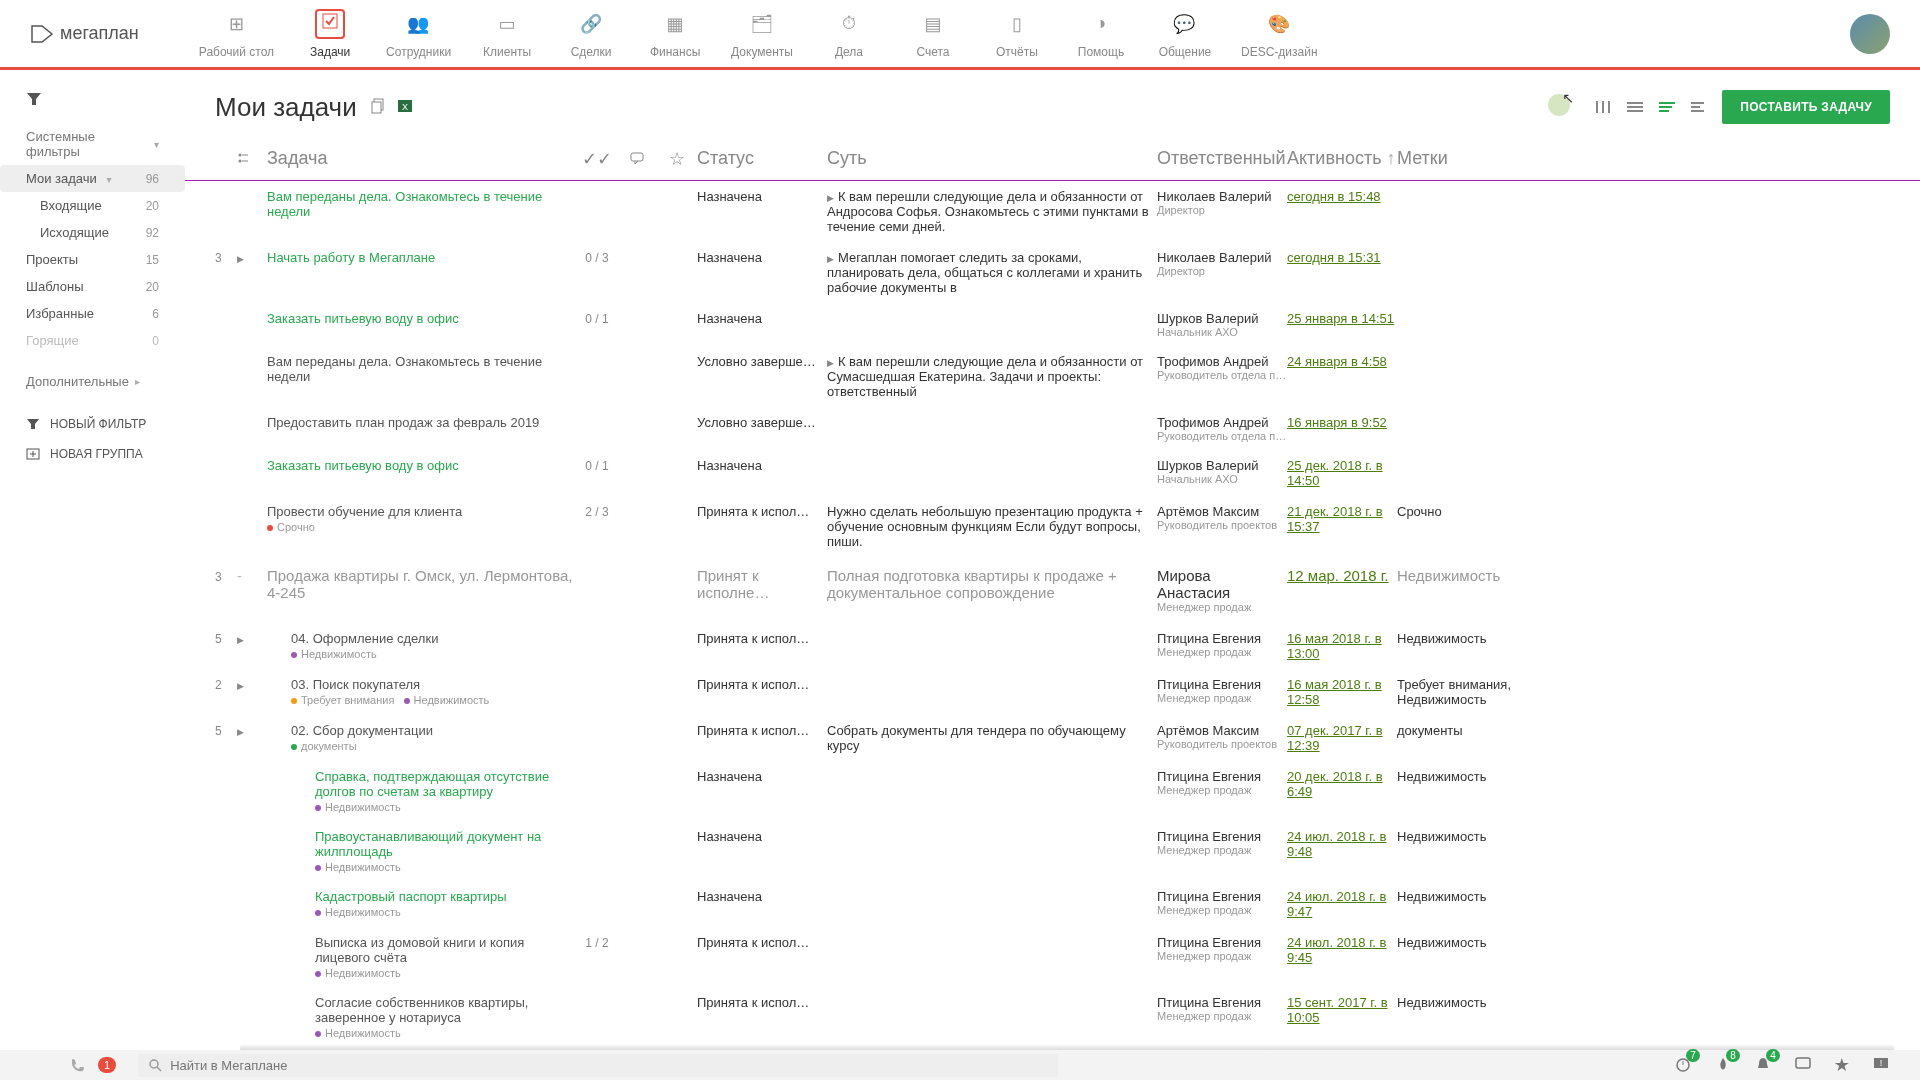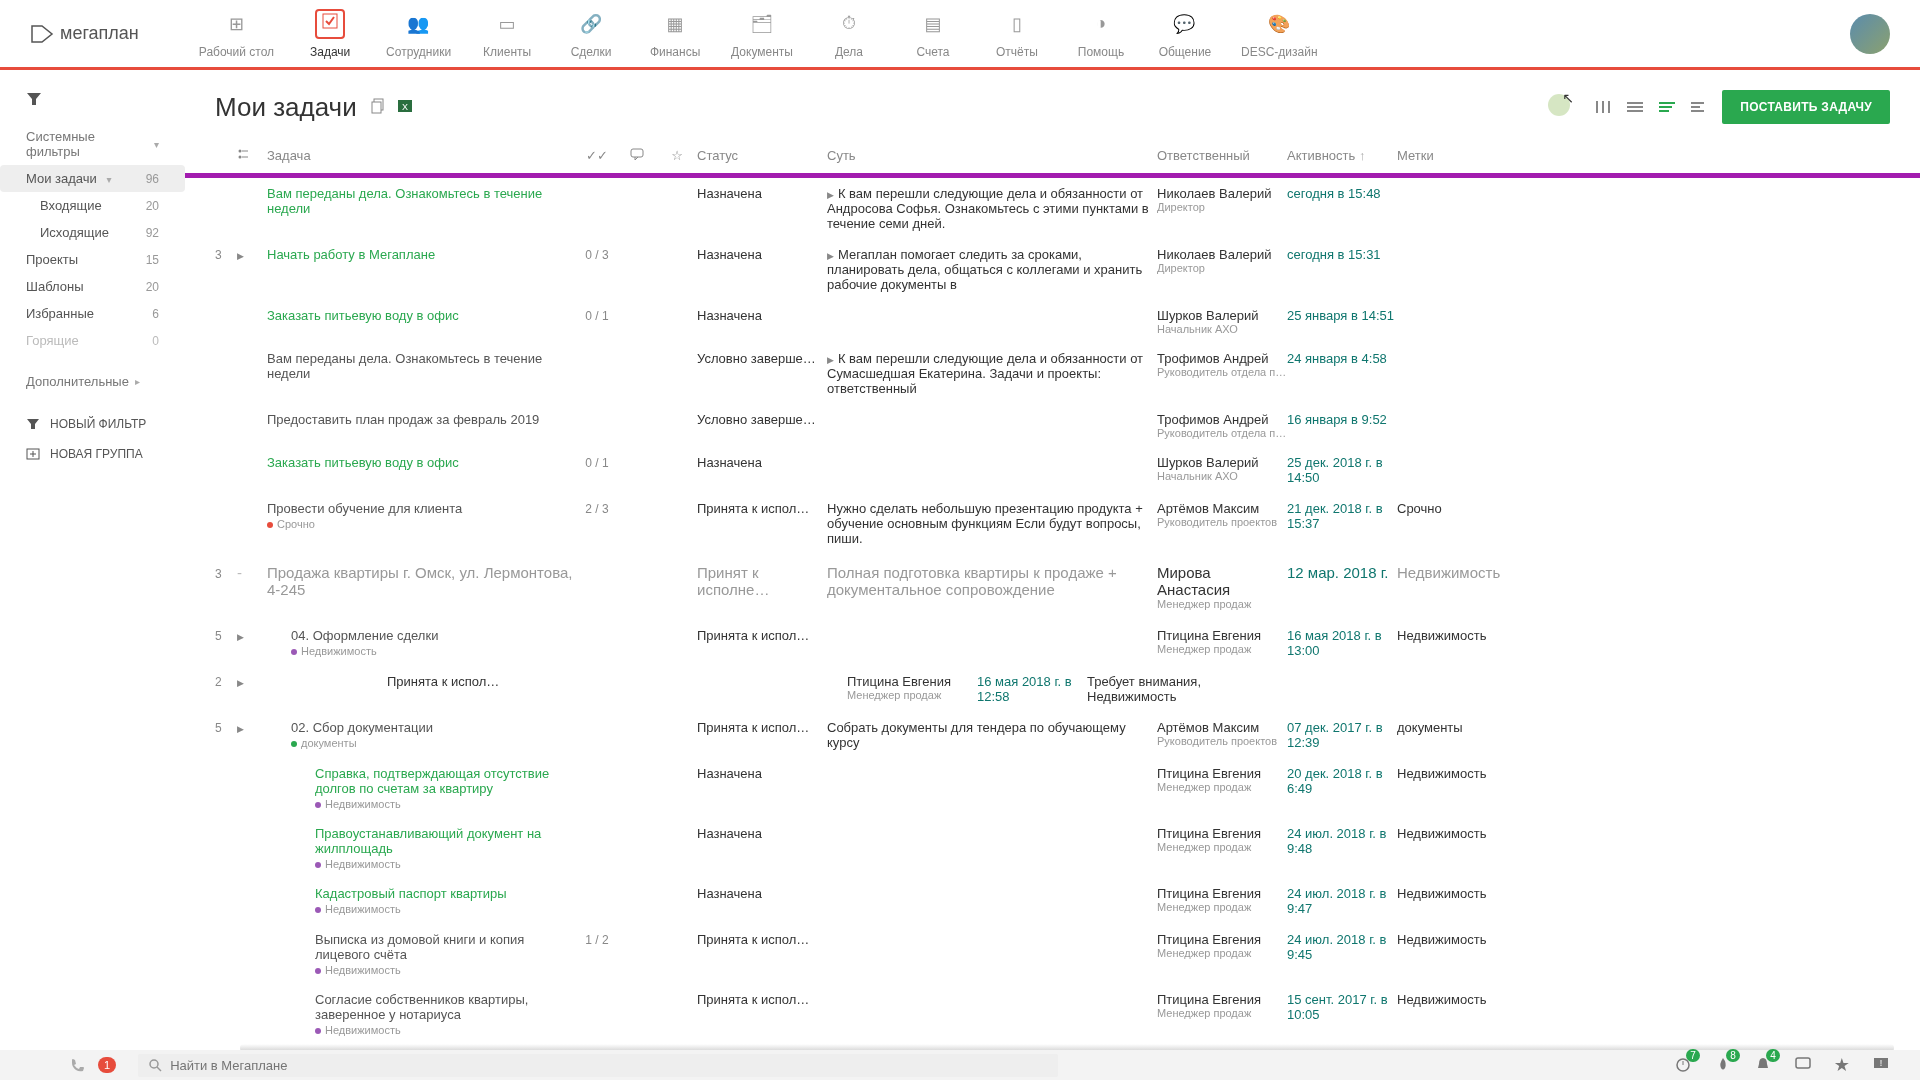--- a/index.html
+++ b/index.html
@@ -25,36 +25,36 @@
 .sb-action { padding:8px 26px; display:flex; align-items:center; gap:10px; color:#555; font-size:12px; cursor:pointer; }
 .content { flex:1; display:flex; flex-direction:column; padding:0; overflow:hidden; }
 .header-row { display:flex; align-items:center; padding:20px 30px 14px 30px; }
 .page-title { font-size:26px; font-weight:300; color:#333; margin-right:14px; }
 .hdr-icon { color:#888; margin-right:10px; cursor:pointer; }
 .hdr-right { margin-left:auto; display:flex; align-items:center; gap:12px; }
 .view-btn { width:20px; height:14px; cursor:pointer; }
 .create-btn { background:#2aa84f; color:#fff; padding:10px 18px; font-size:12px; font-weight:600; border:none; border-radius:2px; cursor:pointer; letter-spacing:0.3px; }
 .cursor-ghost { position:absolute; right:350px; top:94px; width:22px; height:22px; background:#c5dca9; border-radius:50%; opacity:.7; }
 .cursor-arrow { position:absolute; right:346px; top:90px; font-size:14px; }
-.table-head { display:flex; border-bottom:5px solid #a21caf; padding:10px 30px 10px 30px; color:#888; font-size:13px; }
+.table-head { display:flex; border-bottom:1px solid #a21caf; padding:10px 30px 10px 30px; color:#888; font-size:18px; }
 .col-idx{width:30px;} .col-task{width:310px;} .col-22{width:22px;}
 .col-chk{width:40px;text-align:center;} .col-cmt{width:40px;text-align:center;} .col-star{width:40px;text-align:center;}
 .col-status{width:130px;} .col-essence{width:330px;} .col-resp{width:130px;} .col-act{width:110px;} .col-tags{width:120px;}
 .table-body { overflow-y:auto; flex:1; }
 .row { display:flex; padding:8px 30px; font-size:13px; align-items:flex-start; }
 .badge-left { color:#888; font-size:12px; width:22px; text-align:right; padding-right:6px; }
 .tri { color:#888; font-size:9px; margin-right:4px; }
 .task-title { color:#2aa84f; cursor:pointer; }
 .task-title.gray { color:#555; }
 .task-title.muted { color:#999; }
 .ratio { color:#888; font-size:12px; }
 .essence-tri { color:#888; font-size:9px; margin-right:4px; }
 .resp-name { color:#333; }
 .resp-role { color:#999; font-size:11px; }
-.act { color:#0f766e; }
+.act { color:#4d7c0f;text-decoration:underline; }
 .tag-dot { display:inline-block; width:6px; height:6px; border-radius:3px; margin-right:4px; }
 .dot-red{background:#e74c3c;} .dot-orange{background:#f39c12;} .dot-purple{background:#9b59b6;} .dot-green{background:#2aa84f;}
 .subtag { font-size:11px; color:#999; margin-top:2px; }
 .group-row { display:flex; padding:10px 30px; font-size:15px; color:#999; align-items:flex-start; }
 .bottom-bar { position:absolute; bottom:0; left:0; right:0; height:30px; background:#f3f3f3; display:flex; align-items:center; padding:0 30px 0 70px; gap:12px; }
 .phone-badge { background:#e74c3c; color:#fff; border-radius:9px; padding:0 6px; font-size:11px; line-height:16px; }
 .search-bar { flex:1; max-width:920px; background:#eee; border-radius:2px; padding:4px 10px; display:flex; align-items:flex-start; margin:0 40px 0 10px; }
 .search-bar input { border:none; background:transparent; outline:none; font-size:13px; flex:1; color:#555; }
 .bb-icons { display:flex; gap:22px; align-items:center; color:#777; margin-left:auto; }
 .bb-icon { position:relative; cursor:pointer; }
@@ -419,20 +419,21 @@
           <div class="col-resp">
             <div class="resp-name">Птицина Евгения</div>
             <div class="resp-role">Менеджер продаж</div>
           </div>
           <div class="col-act act">16 мая 2018 г. в 13:00</div>
           <div class="col-tags">Недвижимость</div>
         </div>
         <div class="row">
           <div class="col-22"><span class="badge-left">2</span></div>
           <div class="col-idx"><span class="tri">▶</span></div>
+          <div class="col-task" style="padding-left:24px"><span class="task-title gray">03. Поиск покупателя</span><div class="subtag"><span class="tag-dot dot-orange"></span>Требует внимания &nbsp; <span class="tag-dot dot-purple"></span>Недвижимость</div></div>
           <div class="col-chk"><span class="ratio"></span></div>
           <div class="col-cmt"></div>
           <div class="col-star"></div>
           <div class="col-status">Принята к испол…</div>
           <div class="col-essence"></div>
           <div class="col-resp">
             <div class="resp-name">Птицина Евгения</div>
             <div class="resp-role">Менеджер продаж</div>
           </div>
           <div class="col-act act">16 мая 2018 г. в 12:58</div>

